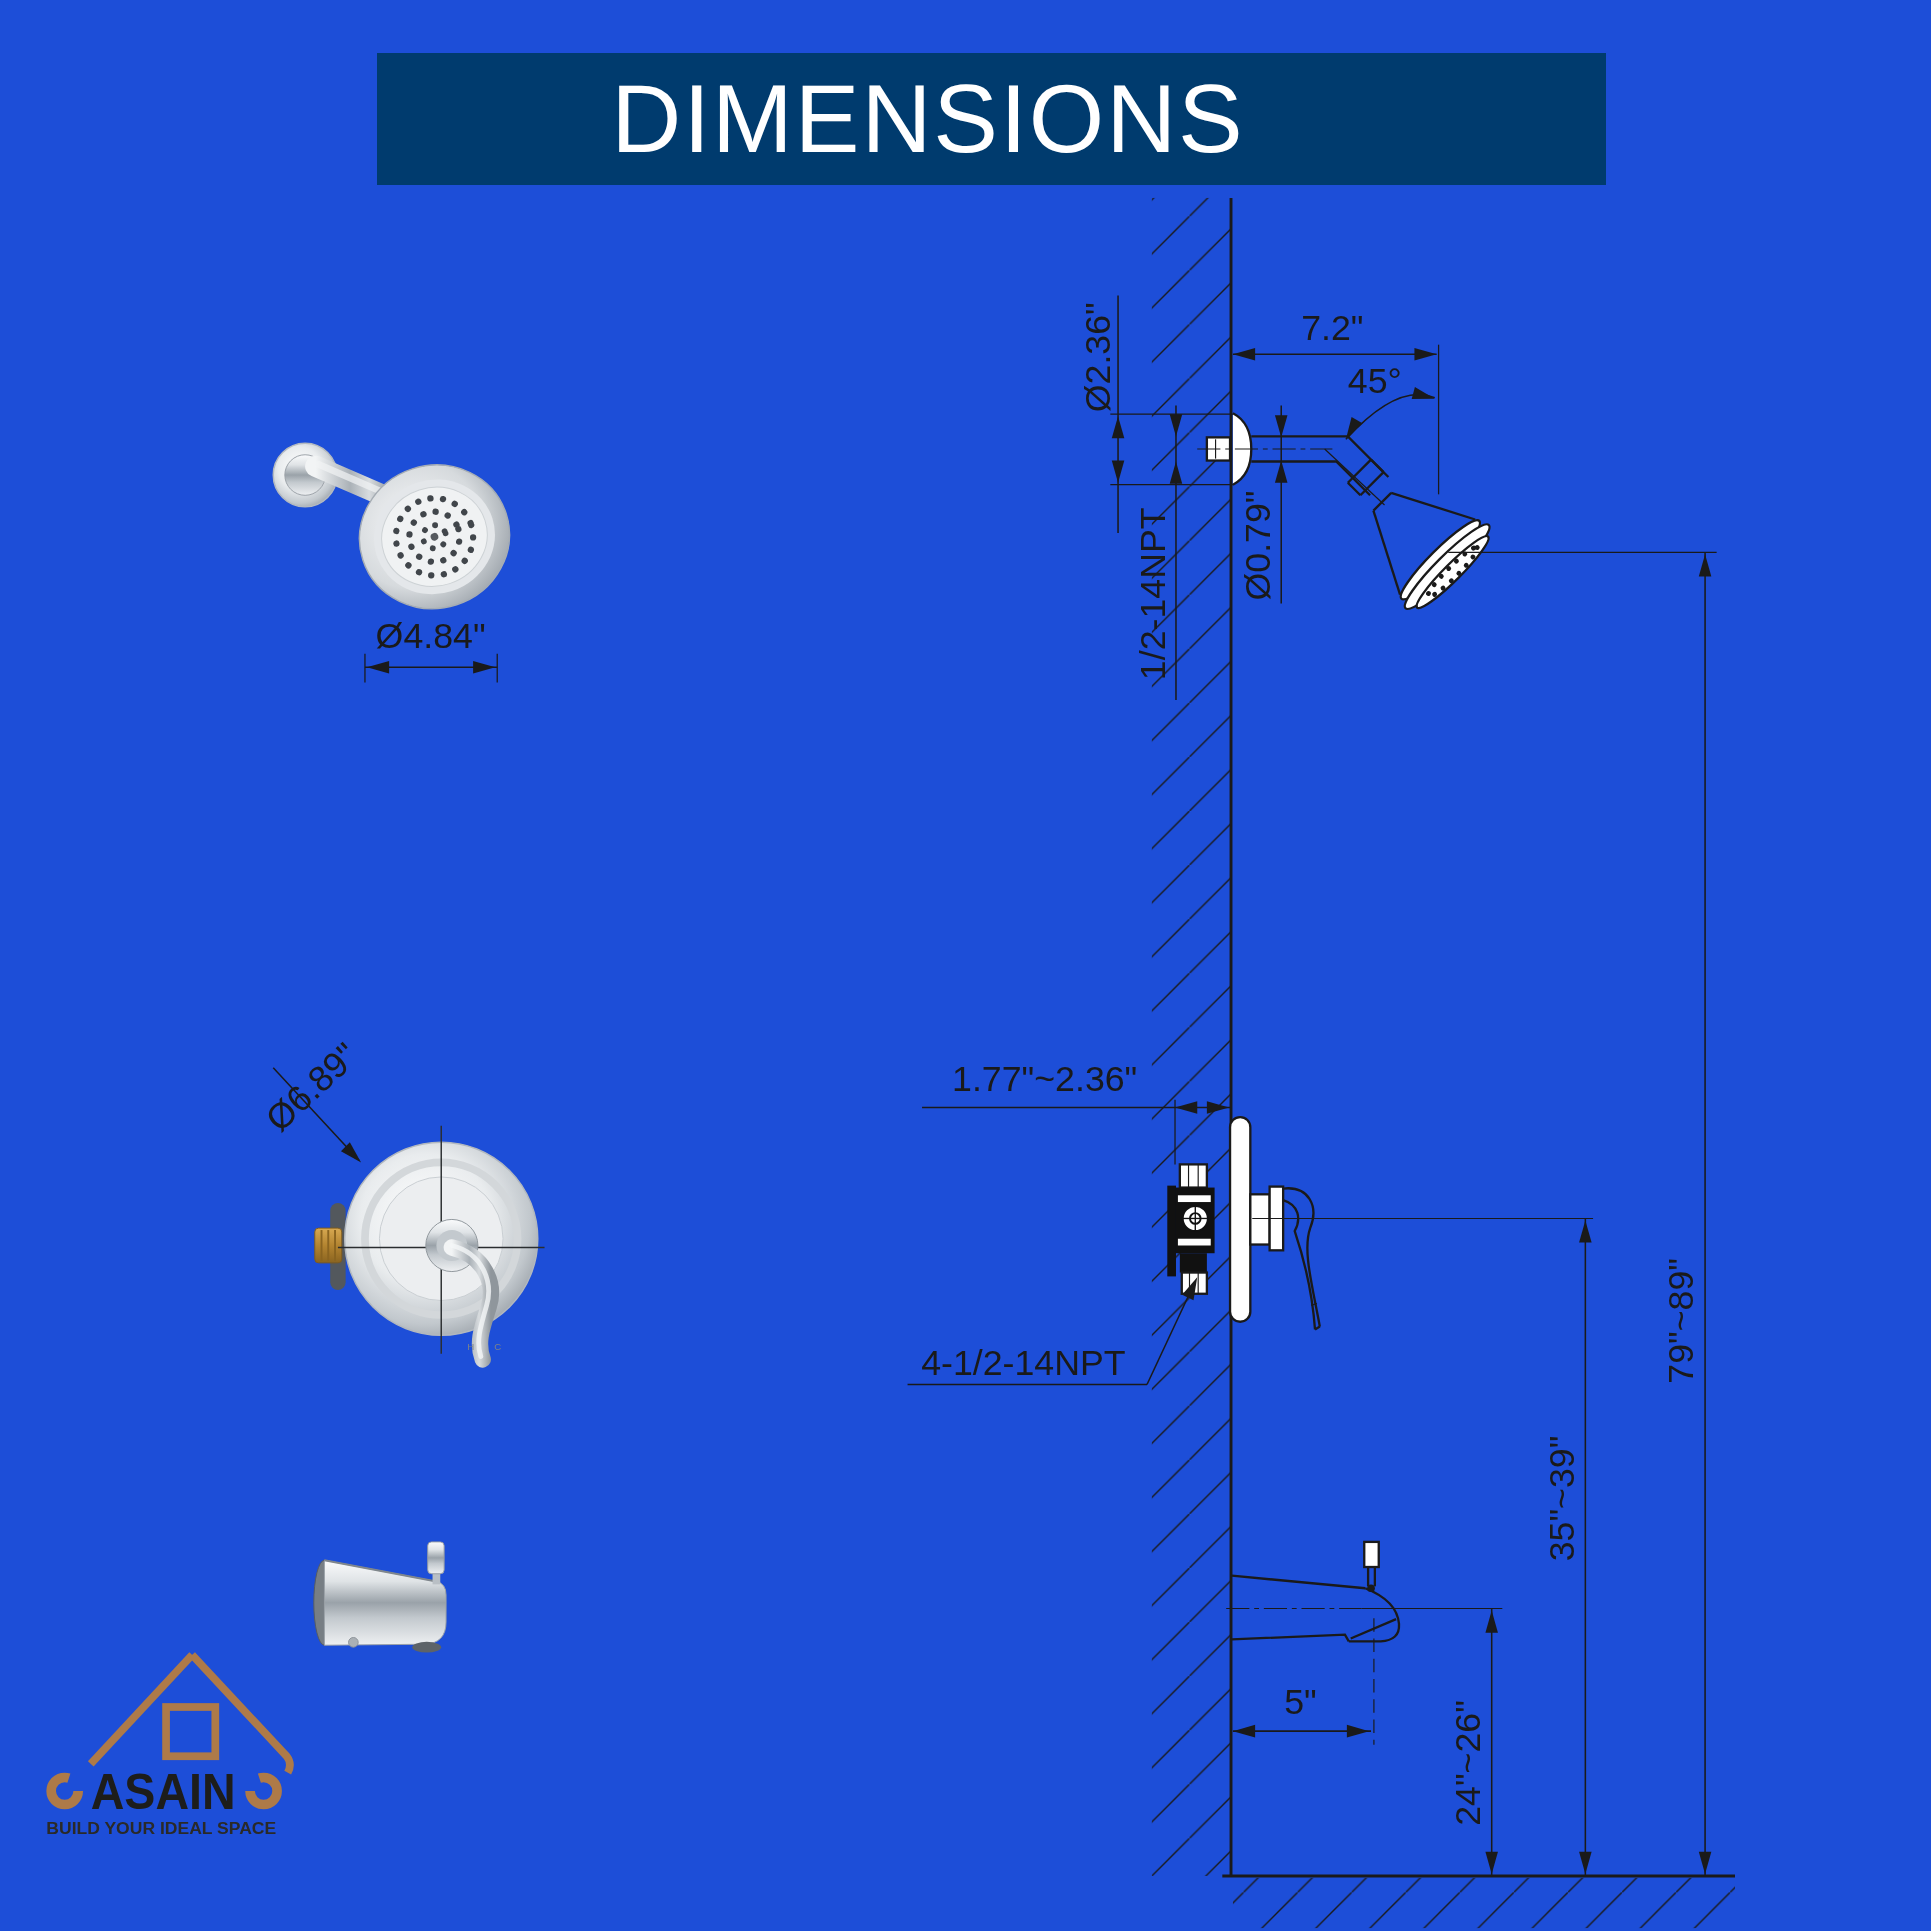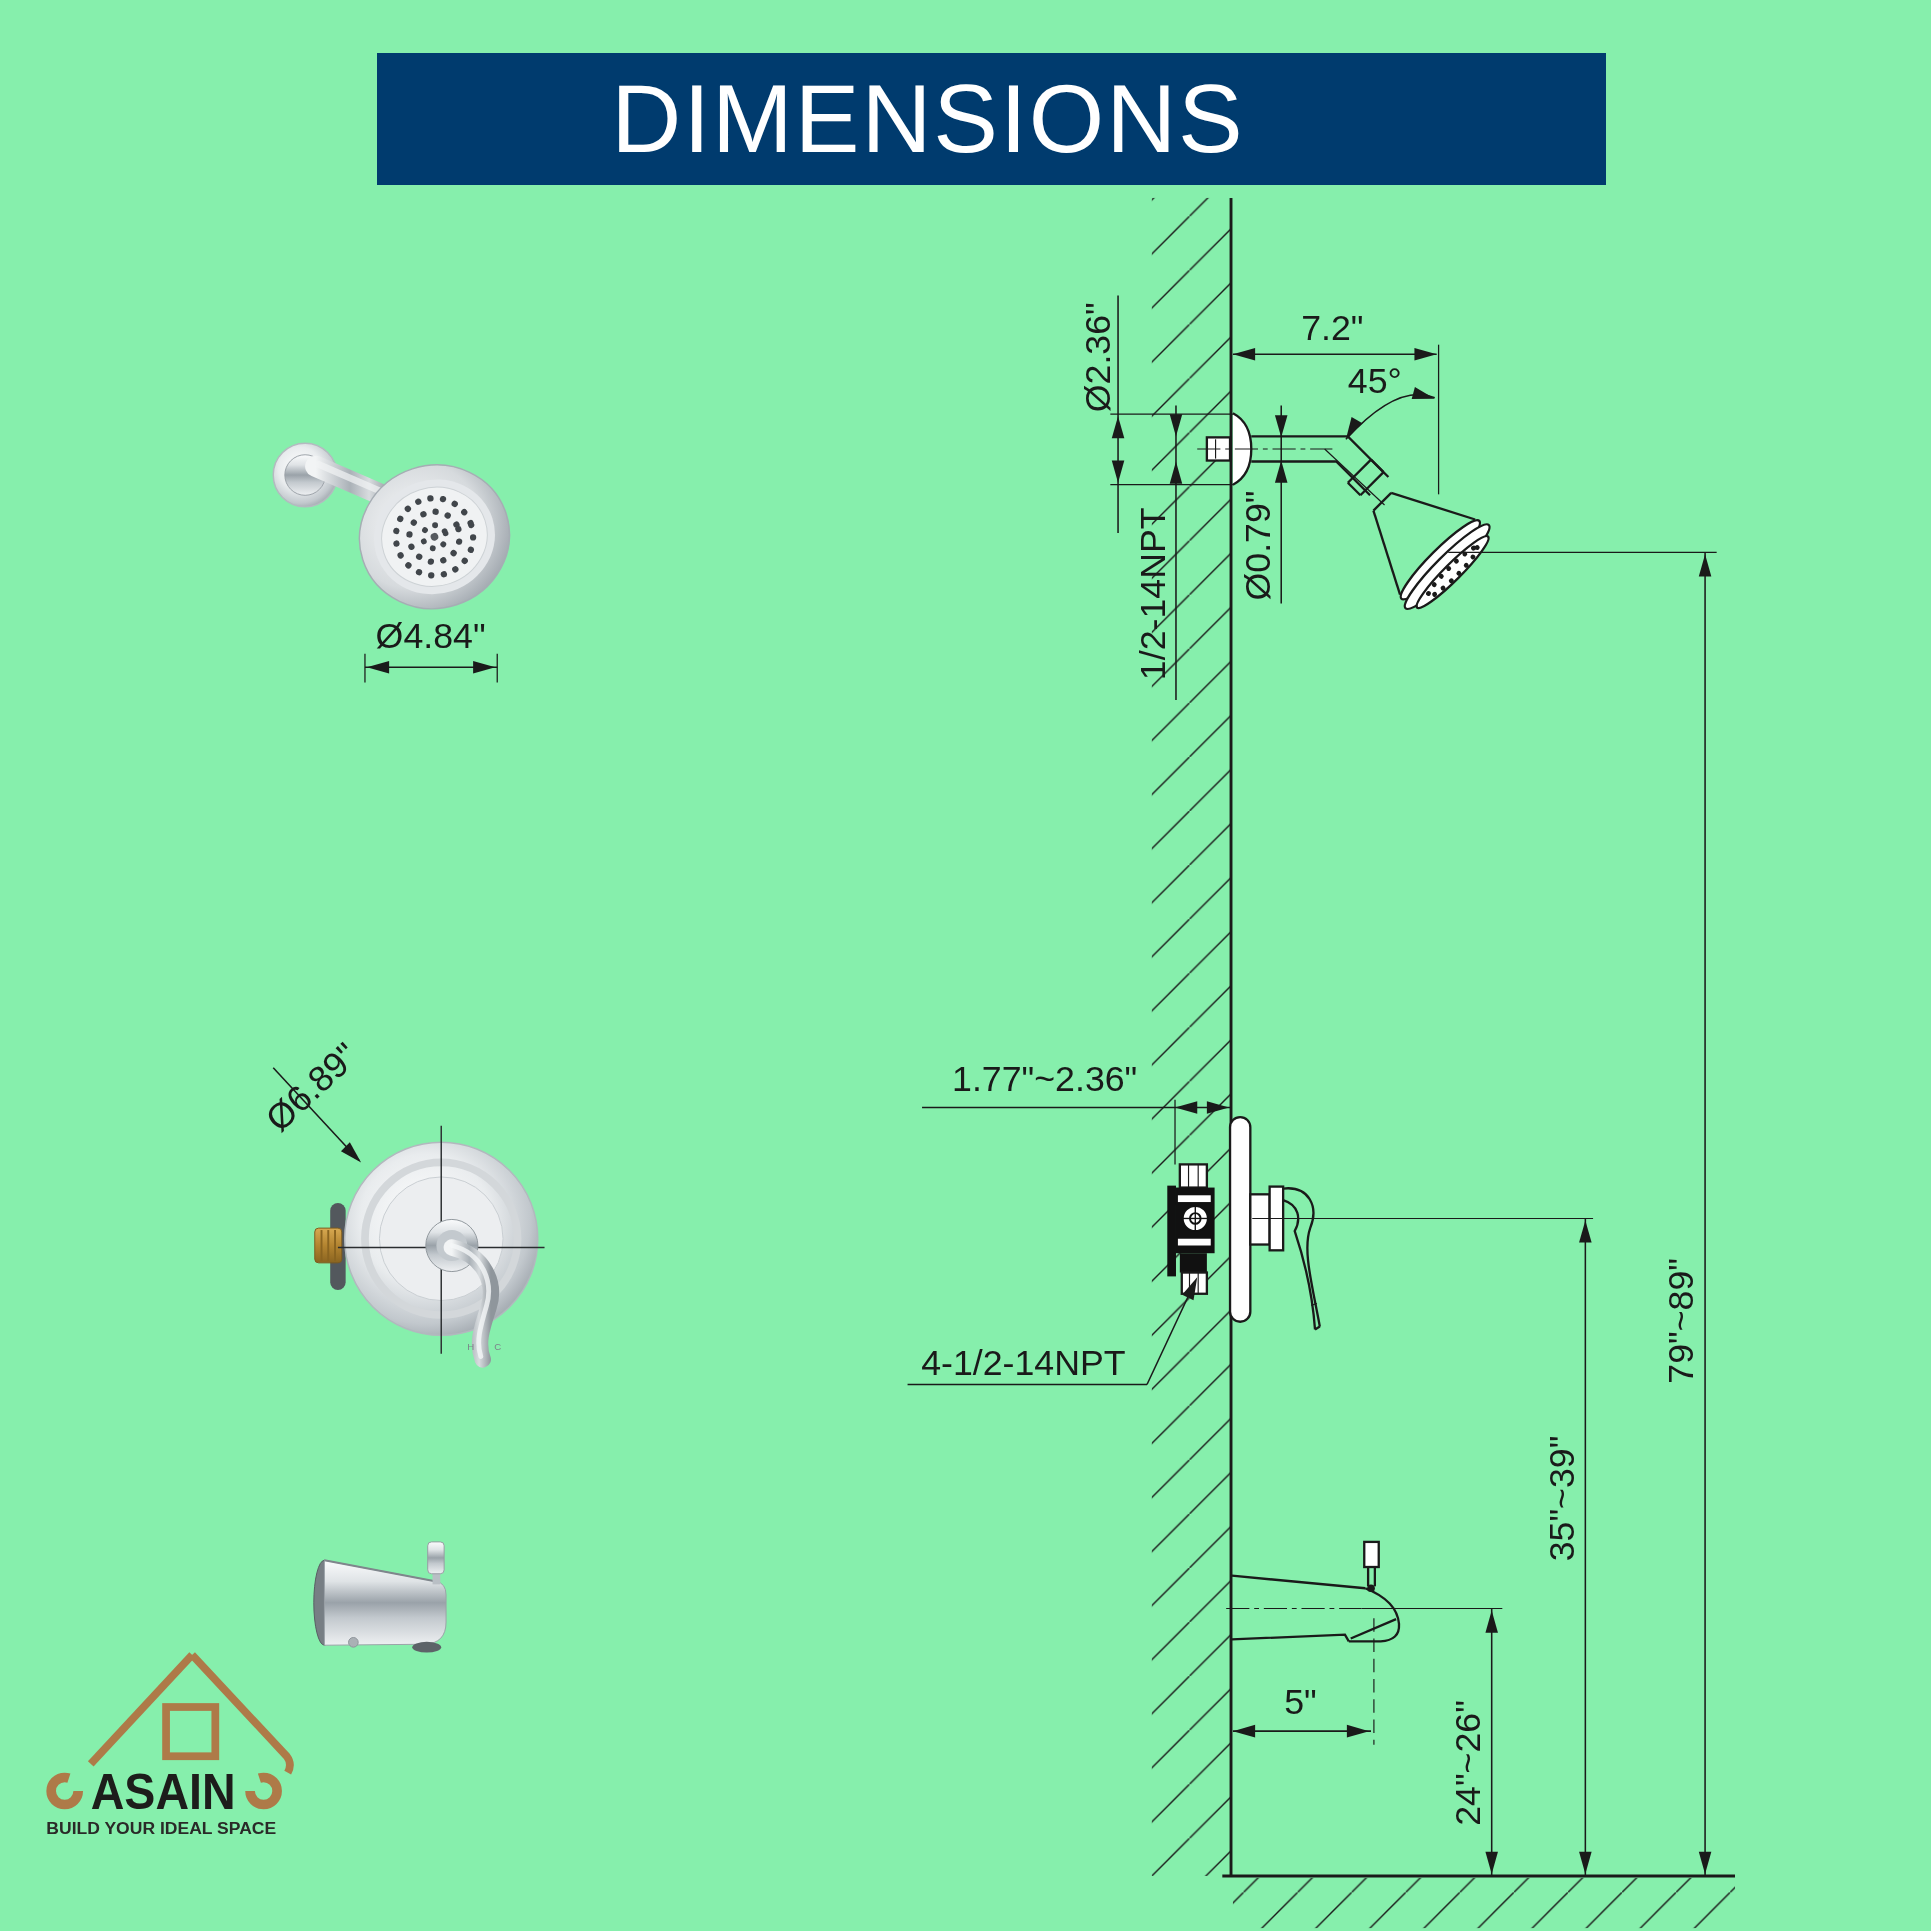--- a/index.html
+++ b/index.html
@@ -1,16 +1,16 @@
 <!DOCTYPE html>
 <html><head>
 <meta charset="utf-8">
 <style>
   html,body{margin:0;padding:0;background:#ffffff;}
-  .page{position:relative;width:1931px;height:1931px;background:#86efac;overflow:hidden;
+  .page{position:relative;width:1931px;height:1931px;background:#1d4ed8;overflow:hidden;
         font-family:"Liberation Sans",sans-serif;}
   .title-bar{position:absolute;left:377px;top:53px;width:1229px;height:132px;
              background:#003B6E;display:flex;align-items:center;justify-content:center;
              padding-right:127px;box-sizing:border-box;}
   .title-bar span{font-size:97px;color:#ffffff;letter-spacing:1.9px;font-weight:400;}
   svg.spec{position:absolute;left:0;top:0;width:1931px;height:1931px;}
   svg text{fill:#1A1A1A;}
   .dim{font-size:37px;}
   .obj{stroke:#1A1A1A;stroke-width:2.4px;fill:none;}
   .objthin{stroke:#1A1A1A;stroke-width:1.2px;fill:none;}

